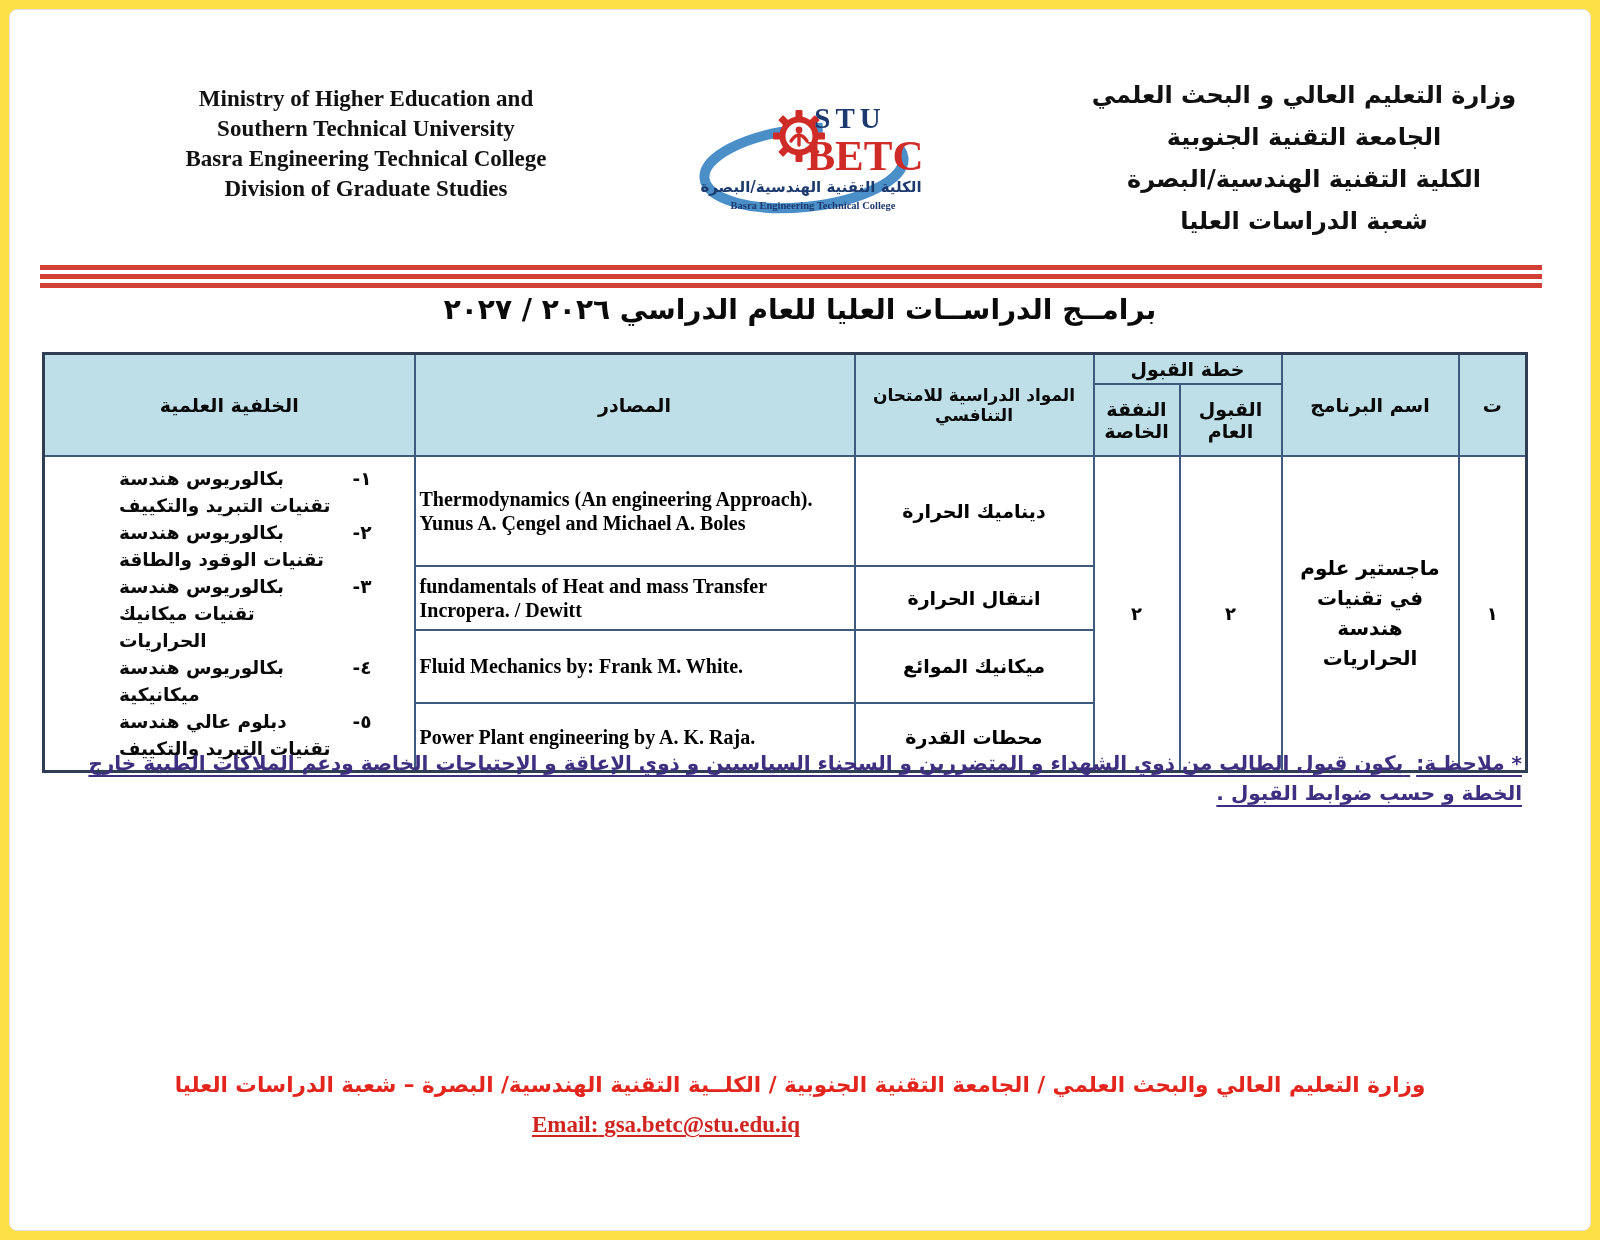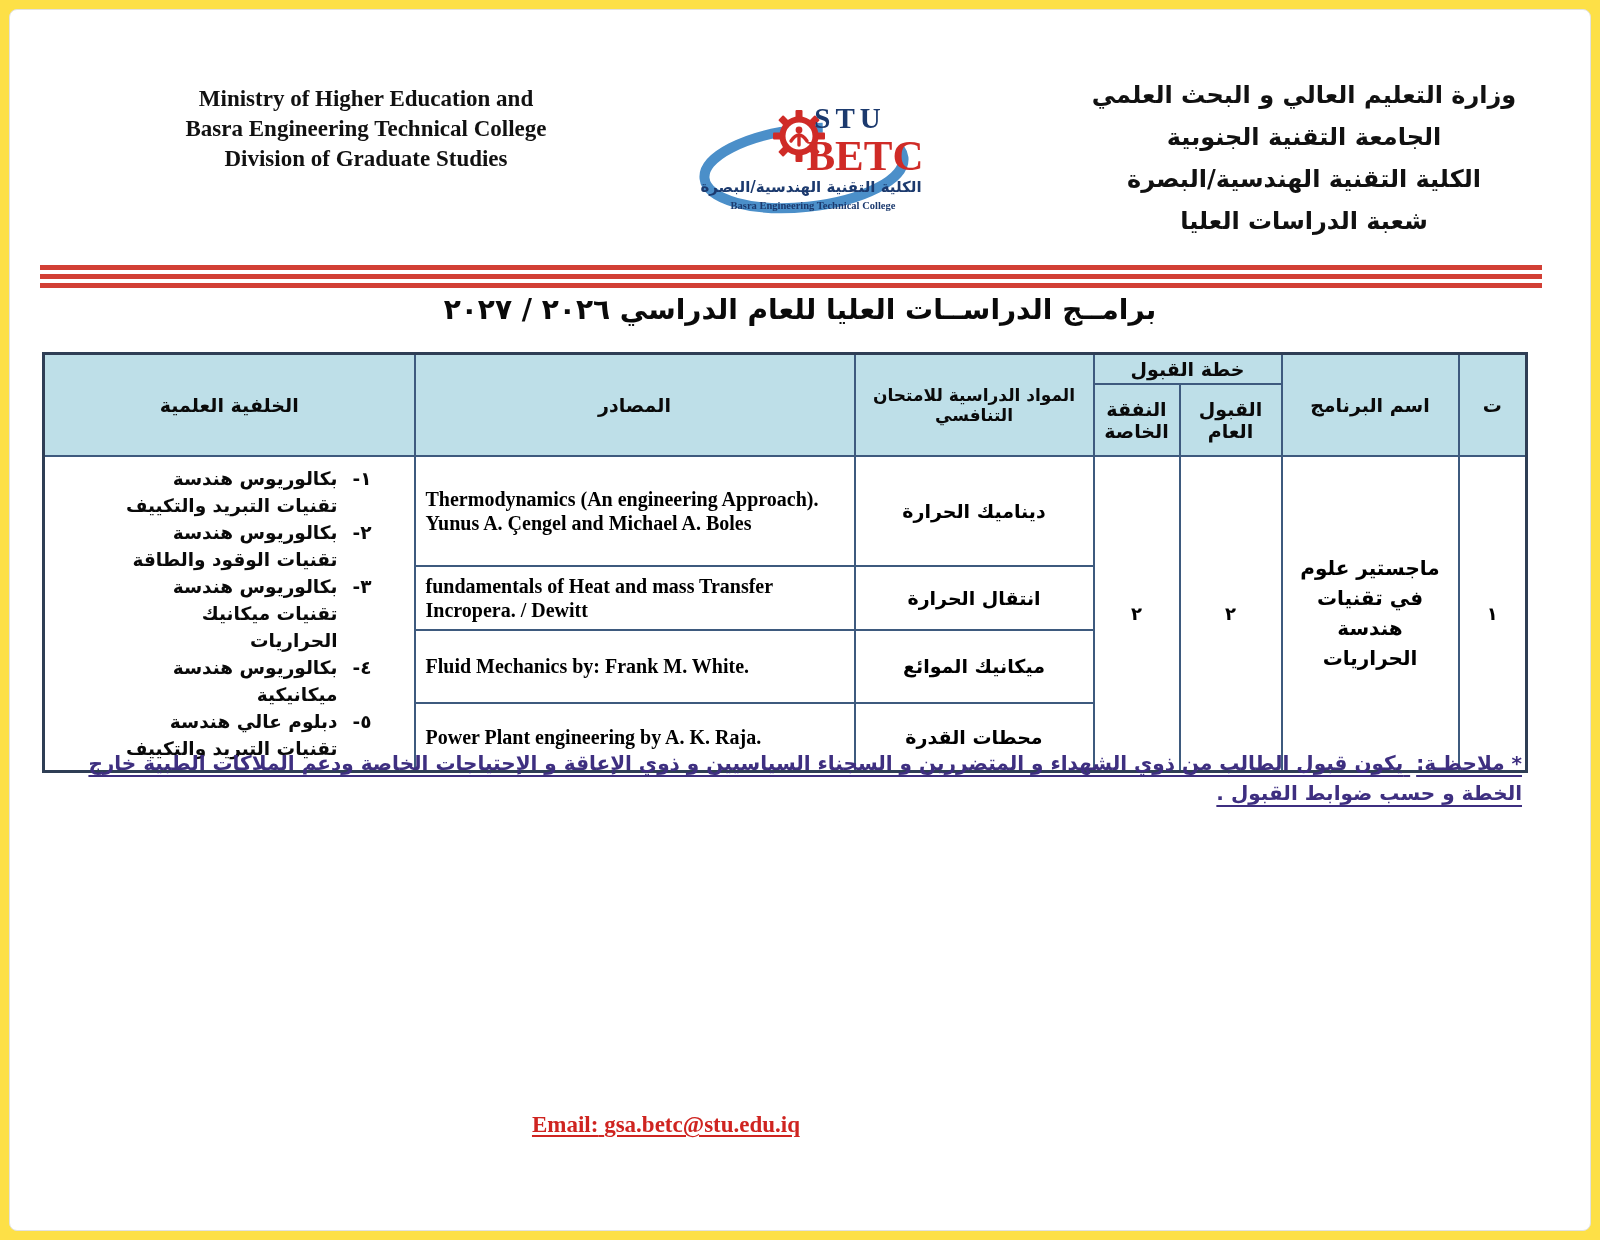--- a/index.html
+++ b/index.html
@@ -31,26 +31,26 @@
   th.small { font-size:17px; }
   tr.hr1 { height:30px; }
   tr.hr2 { height:72px; }
   tr.br1 { height:100px; }
   tr.br2 { height:54px; }
   tr.br3 { height:66px; }
   tr.br4 { height:62px; }
   td.ar { font-weight:bold; font-size:19px; direction:rtl; }
   td.num { font-weight:bold; font-size:18px; }
   td.src { direction:ltr; text-align:left; font-family:"Liberation Serif", serif; font-weight:bold;
-           font-size:20px; line-height:24px; padding:4px 10px; }
+           font-size:20px; line-height:24px; padding:4px 4px; }
   td.prog { font-weight:bold; font-size:20px; line-height:30px; direction:rtl; }
   td.bg { direction:rtl; padding:8px 42px 8px 26px; }
   .bg-item { display:flex; direction:rtl; font-weight:bold; font-size:18.5px; line-height:27px; color:#0a0a0a; }
   .bg-item .n { flex:0 0 34px; text-align:right; }
-  .bg-item .t { flex:1; text-align:right;margin-left:48px; }
+  .bg-item .t { flex:1; text-align:left;margin-left:48px; }
 
   
   .note { position:absolute; left:60px; top:748px; width:1462px; direction:rtl; text-align:right;
           color:#3e2f80; font-weight:bold; font-size:20px; line-height:30px;
           text-decoration:underline; text-underline-offset:5px; }
   .note .lbl { margin-left:6px;text-align:right; }
 
   
   .footer-line { position:absolute; left:0; top:1072px; width:1600px; text-align:center; direction:rtl;
                  color:#e3261d; font-weight:bold; font-size:21.5px; }
@@ -59,20 +59,21 @@
                 text-decoration:underline; text-underline-offset:3px; }
 </style>
 </head>
 <body>
 
 <div class="page">
   <div class="sheet"></div>
 
   <div class="hdr-en">
     <div>Ministry of Higher Education and</div>
+    <div>Southern Technical University</div>
     <div>Basra Engineering Technical College</div>
     <div>Division of Graduate Studies</div>
   </div>
 
   <div class="logo-wrap">
     <svg width="228" height="128" viewBox="0 0 228 128">
       <ellipse cx="111" cy="78" rx="100" ry="39" fill="none" stroke="#4b8fc9" stroke-width="10" pathLength="100" stroke-dasharray="80 18 2" transform="rotate(-6 111 78)"></ellipse>
       <g transform="translate(106,46)">
         <g fill="#cf2b27">
           <rect x="-3.5" y="-26" width="7" height="10" rx="1"></rect>
@@ -177,17 +178,18 @@
       </tr>
     </tbody>
       </table>
   </div>
 
   <div class="note">
     <span class="lbl">* ملاحظـة:</span>
     <span>يكون قبول الطالب من ذوي الشهداء و المتضررين و السجناء السياسيين و ذوي الإعاقة و الإحتياجات الخاصة ودعم الملاكات الطبية خارج الخطة و حسب ضوابط القبول .</span>
   </div>
 
+  <div class="footer-line">وزارة التعليم العالي والبحث العلمي / الجامعة التقنية الجنوبية / الكلــية التقنية الهندسية/ البصرة – شعبة الدراسات العليا</div>
   <div class="email-line">
     <span>Email:</span>
     <span>gsa.betc@stu.edu.iq</span>
   </div>
 </div>
 
 </body></html>

